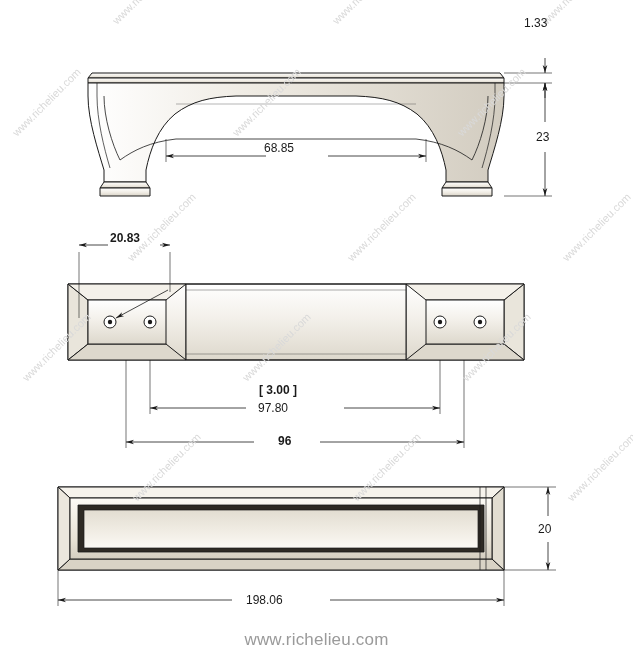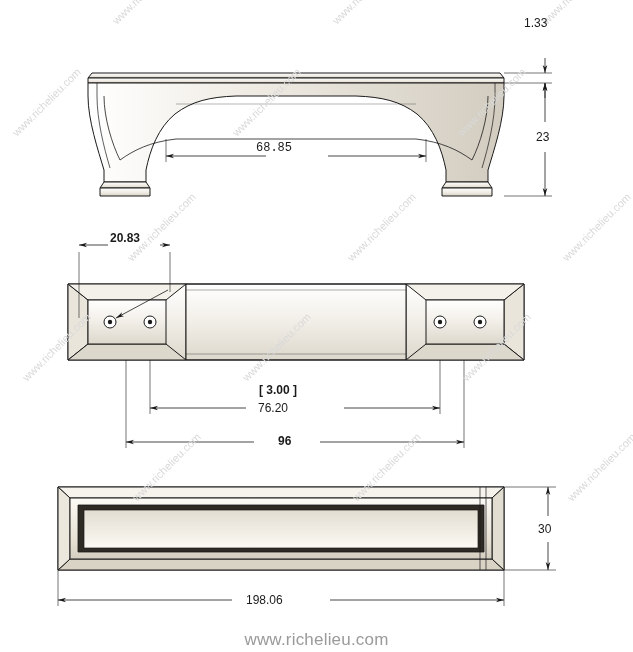--- a/index.html
+++ b/index.html
@@ -232,27 +232,27 @@
   <div class="wm" style="left:560px; top:255px;">www.richelieu.com</div>
   <div class="wm" style="left:20px; top:375px;">www.richelieu.com</div>
   <div class="wm" style="left:240px; top:375px;">www.richelieu.com</div>
   <div class="wm" style="left:460px; top:375px;">www.richelieu.com</div>
   <div class="wm" style="left:130px; top:495px;">www.richelieu.com</div>
   <div class="wm" style="left:350px; top:495px;">www.richelieu.com</div>
   <div class="wm" style="left:565px; top:495px;">www.richelieu.com</div>
 
   <div class="dim-label" style="left:524px; top:16px;text-align:right;">1.33</div>
   <div class="dim-label" style="left:536px; top:130px;">23</div>
-  <div class="dim-label" style="left:256px; top:141px;font-family:Liberation Mono, monospace;">68.85</div>
+  <div class="dim-label" style="left:264px; top:141px;">68.85</div>
 
   <div class="dim-label" style="left:110px; top:231px;font-weight:bold;">20.83</div>
   <div class="dim-label" style="left:259px; top:383px;font-weight:bold;">[ 3.00 ]</div>
-  <div class="dim-label" style="left:258px; top:401px;">76.20</div>
+  <div class="dim-label" style="left:258px; top:401px;">97.80</div>
   <div class="dim-label" style="left:278px; top:434px;font-weight:bold;">96</div>
 
-  <div class="dim-label" style="left:538px; top:522px;">30</div>
+  <div class="dim-label" style="left:538px; top:522px;">20</div>
   <div class="dim-label" style="left:246px; top:593px;">198.06</div>
 
   <div class="footer" style="top:630px;">
     <span>www.richelieu.com</span>
   </div>
 
 </div>
 
 </body></html>

